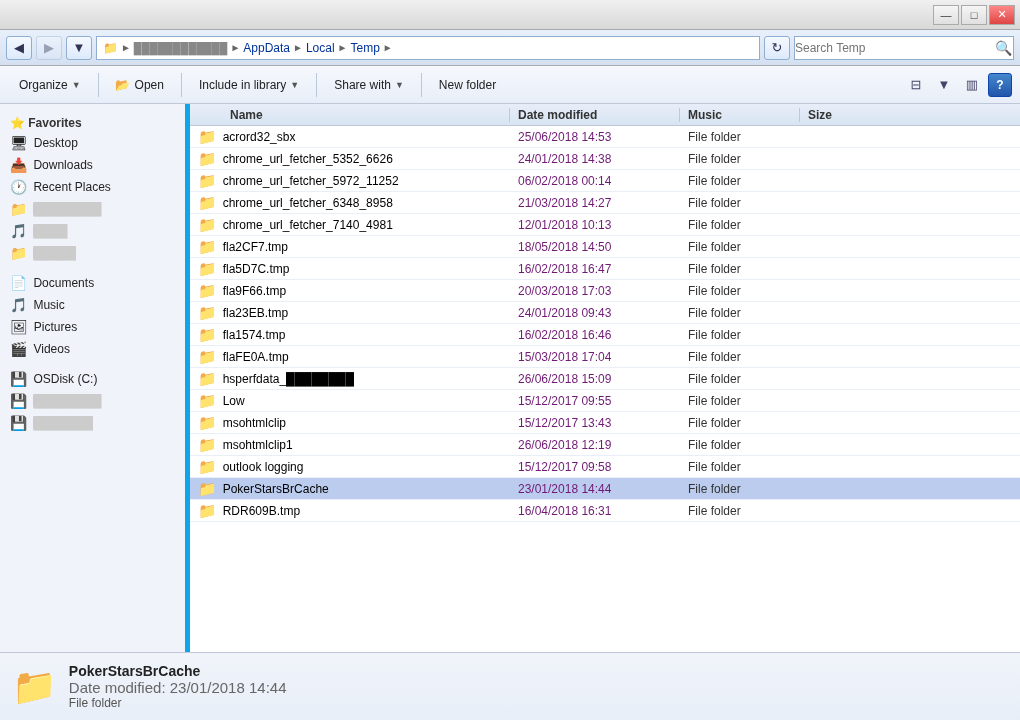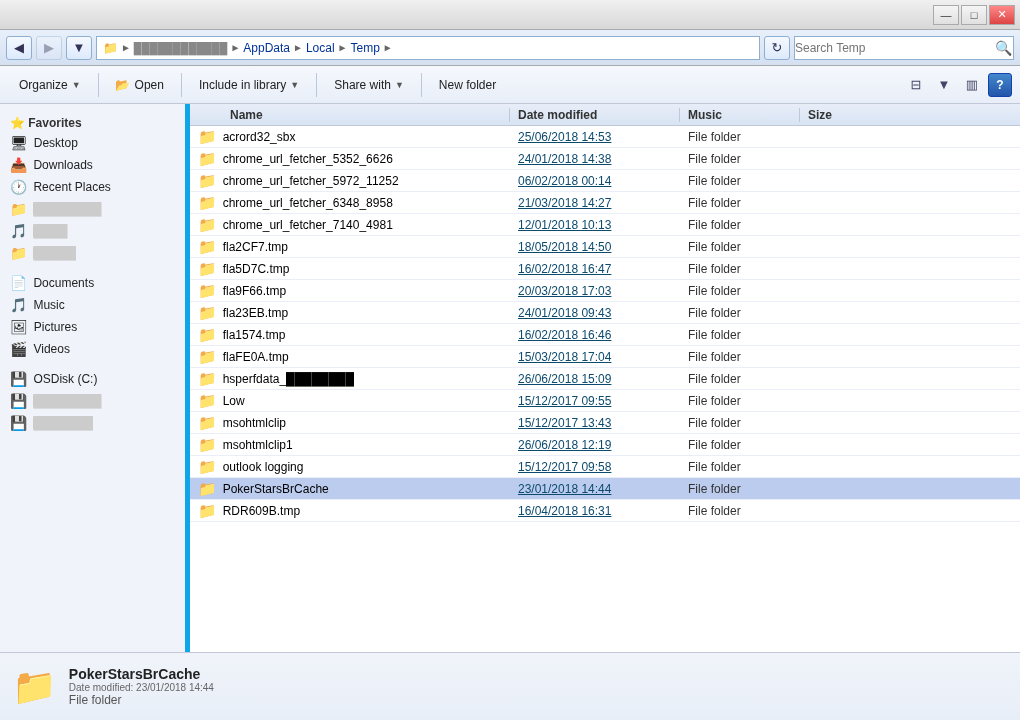--- a/index.html
+++ b/index.html
@@ -163,41 +163,41 @@
       font-size: 12px;
     }
     .file-row.selected { background: #bbccee; }
     .file-cell-name {
       width: 320px;
       display: flex; align-items: center; gap: 6px;
       padding-left: 8px;
       overflow: hidden; text-overflow: ellipsis; white-space: nowrap;
     }
     .folder-icon { color: #e8c000; font-size: 15px; }
-    .file-cell-date { width: 170px; padding-left: 8px; color: #0c4a6e; text-decoration: underline; }
+    .file-cell-date { width: 170px; padding-left: 8px; color: #701a75; }
     .file-cell-type { width: 120px; padding-left: 8px; color: #333; }
     .file-cell-size { flex: 1; padding-left: 8px; color: #333; }
 
     
     .file-list::-webkit-scrollbar { width: 14px; }
     .file-list::-webkit-scrollbar-track { background: #f0f0f0; }
     .file-list::-webkit-scrollbar-thumb { background: #b0b8c8; border: 2px solid #f0f0f0; }
 
     
     .status-bar {
       height: 68px;
       background: linear-gradient(to bottom, #f0f4fa, #e8eef8);
       border-top: 1px solid #c0c8d8;
       display: flex; align-items: center; gap: 12px;
       padding: 0 12px;
     }
     .status-folder-icon { font-size: 36px; color: #e8c000; }
     .status-info { display: flex; flex-direction: column; }
     .status-name { font-size: 14px; font-weight: bold; color: #222; }
-    .status-meta { font-size: 10px; color: #666; }
+    .status-meta { font-size: 15px; color: #666; }
     .status-type { font-size: 12px; color: #555; }
 
     
     .dropdown-arrow { font-size: 9px; color: #555; }
   </style>
 </head>
 <body>
 
 <div class="title-bar">
   <div class="title-bar-btn">—</div>

